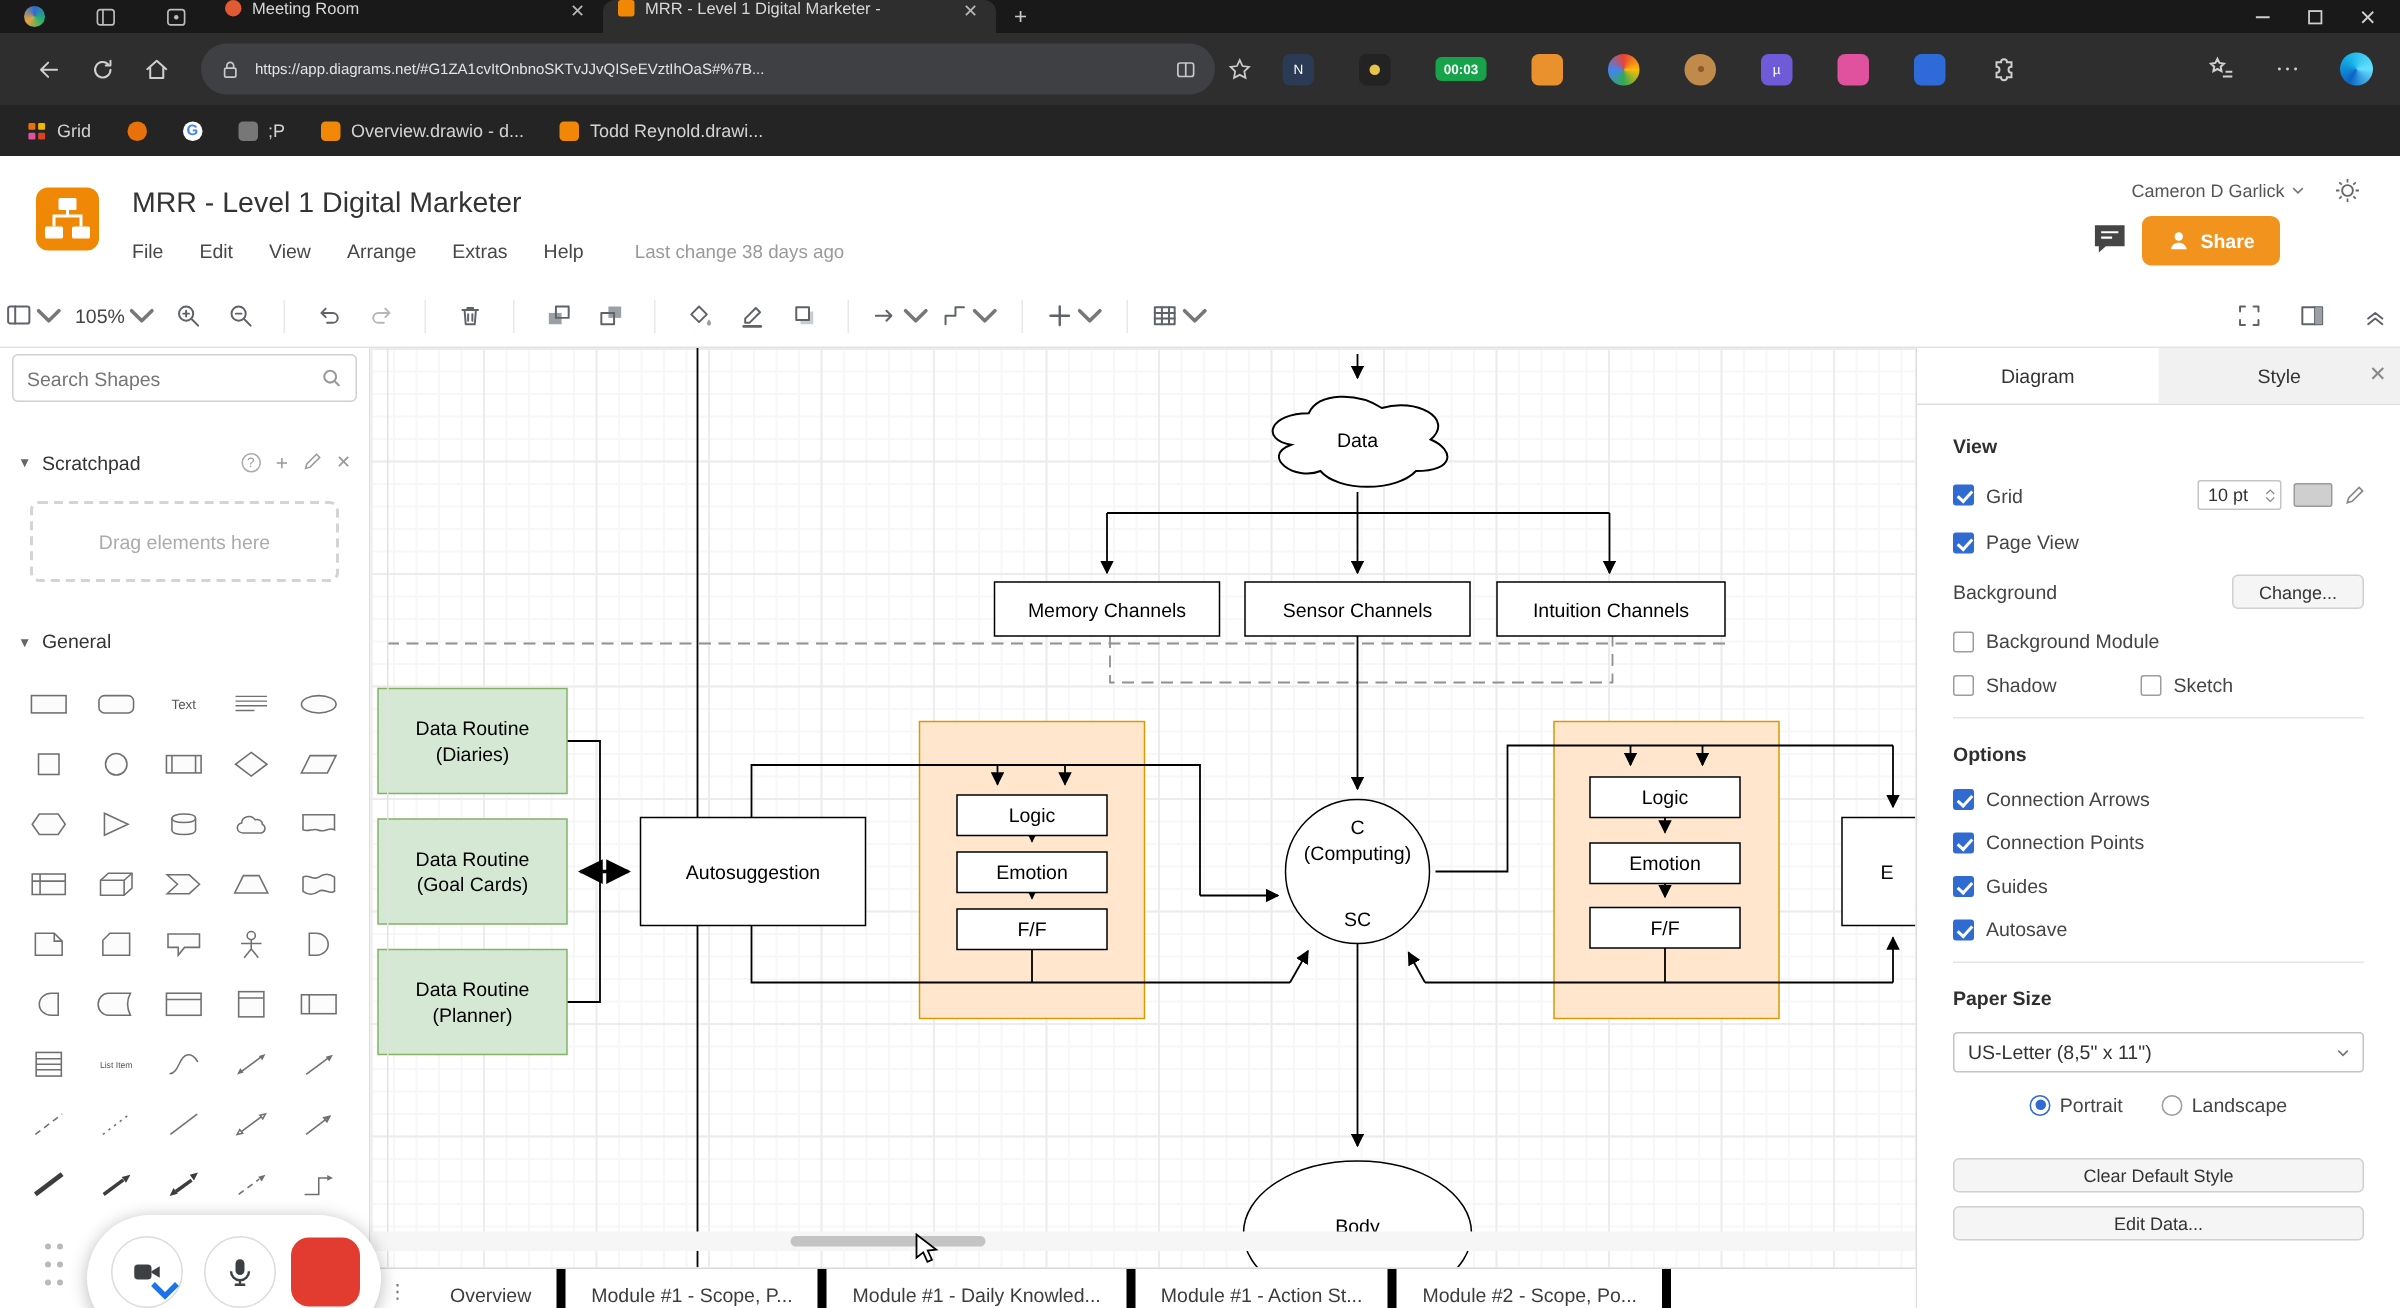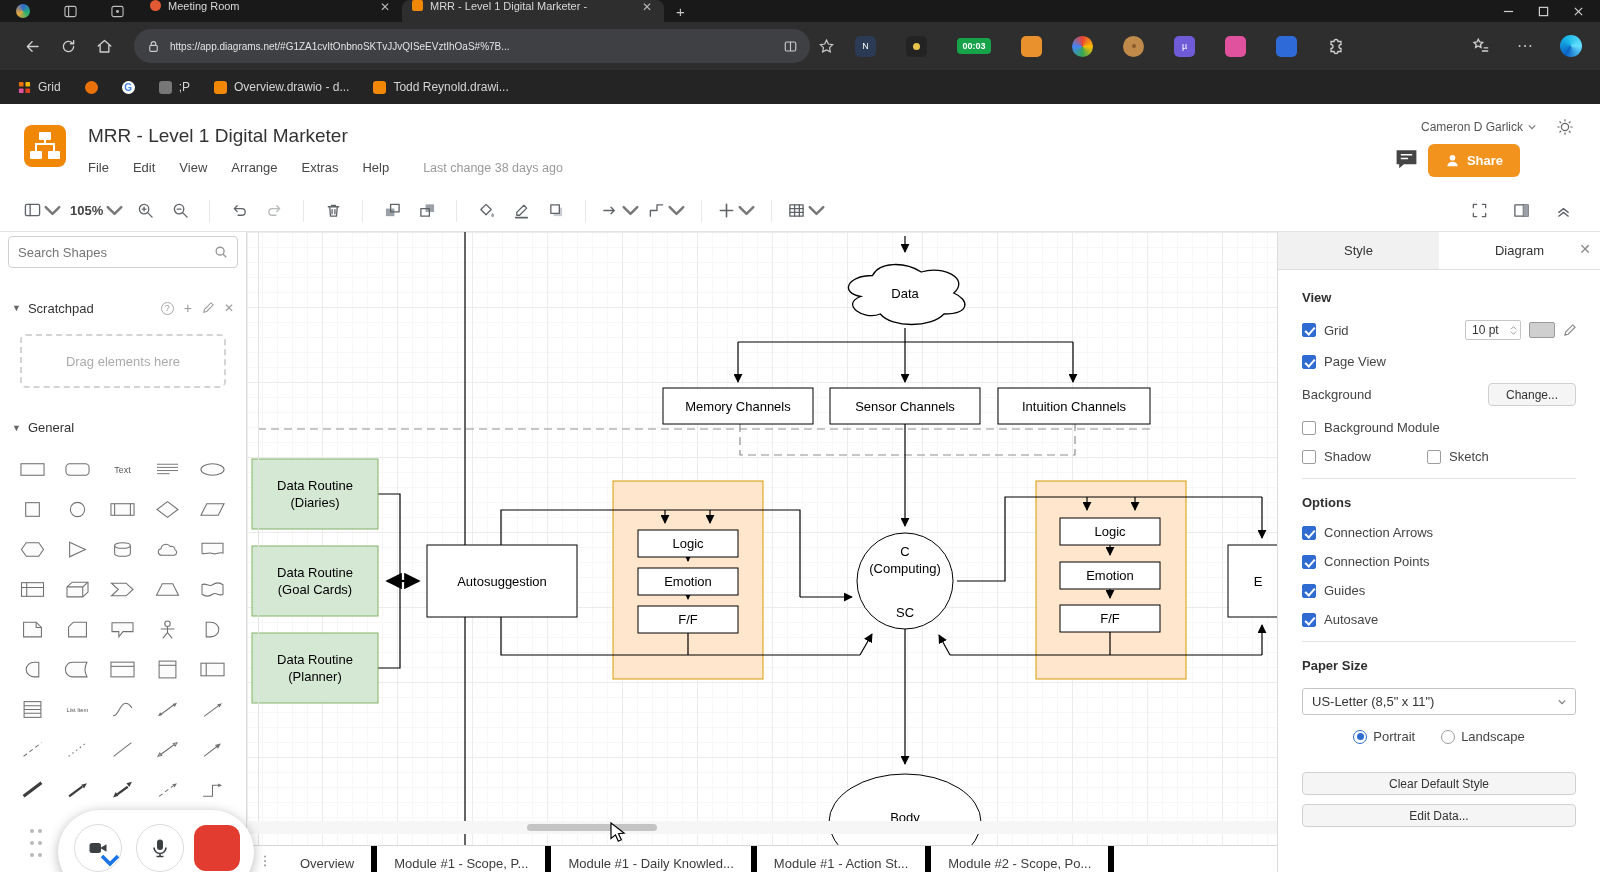--- a/index.html
+++ b/index.html
@@ -37,21 +37,21 @@
 .apphead{position:absolute;left:0;top:104px;width:1600px;height:86px;background:#fff;}
 .logo{position:absolute;left:24px;top:21px;width:42px;height:42px;border-radius:8px;background:#f08705;}
 .apptitle{position:absolute;left:88px;top:21px;font-size:19px;color:#333;}
 .menubar{position:absolute;left:88px;top:56px;display:flex;gap:24px;font-size:13px;color:#474747;align-items:center;}
 .lastchange{color:#9a9a9a;margin-left:10px;font-size:12.5px;}
 .userchip{position:absolute;right:64px;top:16px;font-size:12px;color:#555;display:flex;gap:5px;align-items:center;}
 .theme-ic{position:absolute;right:26px;top:14px;}
 .comment-ic{position:absolute;right:181px;top:43px;}
 .sharebtn{position:absolute;right:80px;top:40px;width:92px;height:33px;background:#f2931e;border-radius:6px;color:#fff;font-size:13px;font-weight:bold;display:flex;align-items:center;justify-content:center;gap:7px;}
 
-.tbar{position:absolute;left:0;top:190px;width:1600px;height:42px;background:#fff;border-bottom:1px solid #e3e3e3;display:flex;align-items:center;padding:0 24px;gap:9px;color:#5f6368;font-weight:bold;}
+.tbar{position:absolute;left:0;top:190px;width:1600px;height:42px;background:#fff;border-bottom:1px solid #e3e3e3;display:flex;align-items:center;padding:0 4px;gap:9px;color:#5f6368;}
 .ti{height:30px;min-width:26px;display:flex;align-items:center;justify-content:center;gap:3px;}
 .ti svg{width:17px;height:17px;stroke:#5f6368;fill:none;stroke-width:1.4;stroke-linecap:round;stroke-linejoin:round;}
 .sep{width:1px;height:22px;background:#e8e8e8;margin:0 7px;}
 .zoomlbl{font-size:13px;color:#444;}
 .car{width:8px;height:6px;}
 .car polyline{fill:none;stroke:#777;stroke-width:1.4;}
 .tright{margin-left:auto;display:flex;gap:16px;align-items:center;}
 .dim{opacity:.45;}
 
 .lpanel{position:absolute;left:0;top:232px;width:247px;height:640px;background:#fff;border-right:1px solid #dcdcdc;overflow:hidden;}
@@ -770,22 +770,22 @@
       <rect x="1228" y="545" width="70" height="72" fill="#fff" stroke="#000"></rect>
       <text class="ntxt" x="1258" y="586">E</text>
     </svg>
     <div class="hscroll">
       <div class="hthumb"></div>
     </div>
   </div>
 
   <div class="rpanel">
     <div class="rtabs">
+      <div class="rtab">Diagram</div>
       <div class="rtab inactive">Style</div>
-      <div class="rtab">Diagram</div>
       <span class="rclose">✕</span>
     </div>
     <div class="rcontent">
       <div class="rhead">View</div>
       <div class="rrow">
         <span class="cb on"></span>
         <span>Grid</span>
         <span class="spinbox">
           <span>10 pt</span>
           <span class="spincars">

